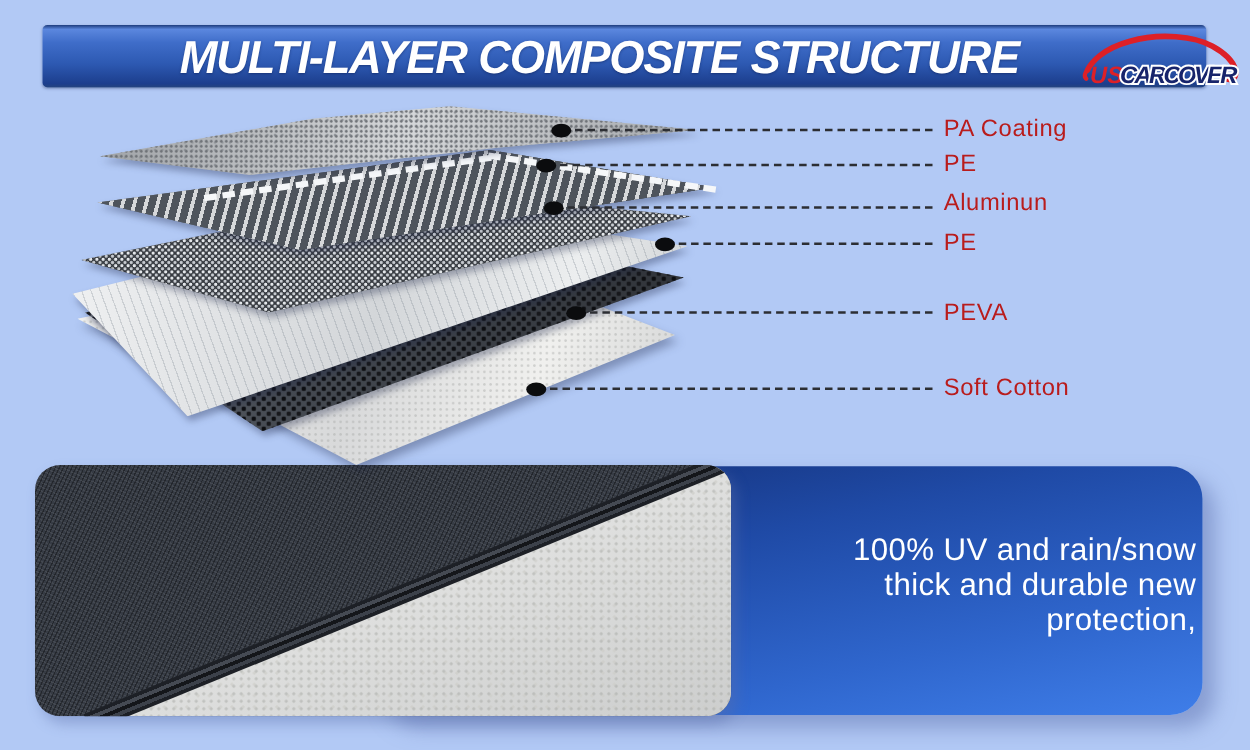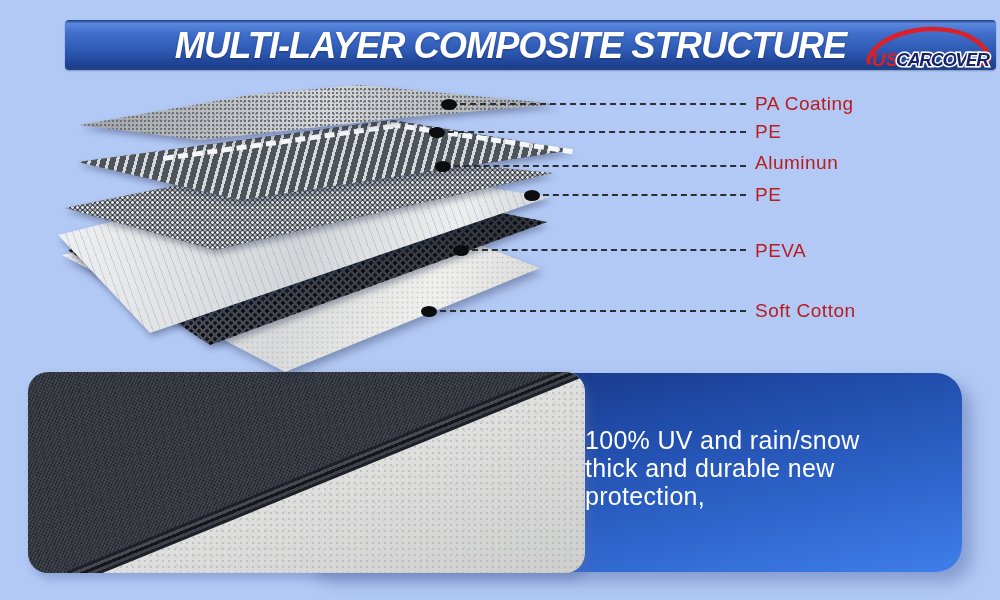--- a/index.html
+++ b/index.html
@@ -9,21 +9,20 @@
     background:#b2c9f5;
     font-family:"Liberation Sans", sans-serif;
   }
 
   
   .banner {
     position:absolute; left:34px; top:20px; width:931px; height:50px;
     border-radius:4px;
     background:linear-gradient(180deg,#1d3c7d 0%,#5b87de 7%,#3f6dc9 28%,#2d59b2 62%,#1c3e8d 94%,#25447e 100%);
     box-shadow:0 1px 2px rgba(30,50,100,.35);
-    margin-left:31px;
   }
   .banner-title {
     position:absolute; left:0; right:40px; top:0; height:50px;
     line-height:51px; text-align:center;
     color:#ffffff; font-size:37px; font-weight:bold; font-style:italic;
     letter-spacing:-1px; white-space:nowrap;
     text-shadow:0 1px 2px rgba(10,25,70,.45);
     transform:scaleX(.98);
   }
 
@@ -113,21 +112,21 @@
 
   
   .info-panel {
     position:absolute; left:300px; top:373px; width:662px; height:199px;
     border-radius:26px; z-index:1;
     background:linear-gradient(168deg,#132e74 0%,#1f4aa6 35%,#2f66cd 72%,#3f7ee9 100%);
     box-shadow:10px 10px 16px rgba(100,120,180,.55);
   }
   .info-text {
     position:absolute; left:585px; top:426px; width:372px; z-index:3;
-    text-align:left; color:#ffffff; font-size:25px; line-height:28px;
+    text-align:right; color:#ffffff; font-size:25px; line-height:28px;
     letter-spacing:.3px;
   }
   .fabric-photo {
     position:absolute; left:28px; top:372px; width:557px; height:201px;
     border-radius:20px; overflow:hidden; z-index:2;
     background-color:#363b44;
     background-image:
       repeating-linear-gradient(115deg,rgba(0,0,0,.35) 0 1px,transparent 1px 3px),
       repeating-linear-gradient(25deg,rgba(255,255,255,.07) 0 1px,transparent 1px 3px);
     box-shadow:4px 6px 10px rgba(90,110,170,.4);

